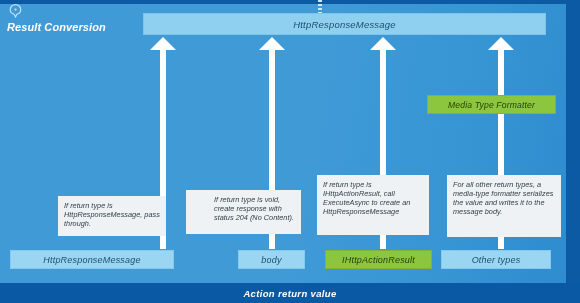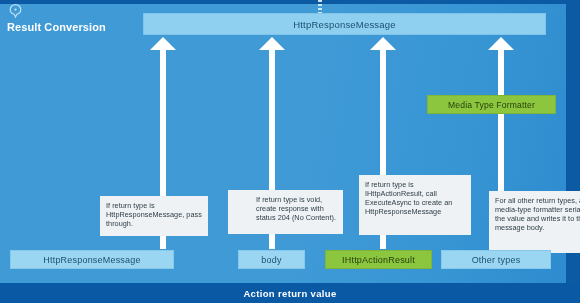--- a/index.html
+++ b/index.html
@@ -15,20 +15,21 @@
     -webkit-font-smoothing: antialiased;
   }
 
   #slide {
     position: relative;
     width: 580px;
     height: 303px;
     background: #0b5aa6;
     box-sizing: border-box;
     overflow: hidden;
+    font-style: italic;
   }
 
   
   .frame-top {
     position: absolute;
     left: 0; top: 0;
     width: 580px; height: 4px;
     background: #0c59a4;
   }
   .frame-right {
@@ -151,21 +152,20 @@
   
   .note {
     position: absolute;
     background: #eef2f4;
     color: #33404a;
     font-size: 7.3px;
     line-height: 9.1px;
     padding: 5px 6px 5px 6px;
     box-sizing: border-box;
     letter-spacing: .02px;
-    margin-left: 42px;
   }
 
   
   .typebox {
     position: absolute;
     height: 19px;
     box-sizing: border-box;
     display: flex;
     align-items: center;
     justify-content: center;
@@ -246,21 +246,21 @@
 
   <div class="note" style="left:58px; top:196px; width:108px; height:40px;">
     <span>If return type is HttpResponseMessage, pass through.</span>
   </div>
   <div class="note" style="left:186px; top:190px; width:115px; height:44px;padding-left:28px;">
     <span>If return type is void, create response with status 204 (No Content).</span>
   </div>
   <div class="note" style="left:317px; top:175px; width:112px; height:60px;">
     <span>If return type is IHttpActionResult, call ExecuteAsync to create an HttpResponseMessage</span>
   </div>
-  <div class="note" style="left:447px; top:191px; width:114px; height:62px;">
+  <div class="note" style="left:447px; top:175px; width:114px; height:62px;">
     <span>For all other return types, a media-type formatter serializes the value and writes it to the message body.</span>
   </div>
 
   <div class="typebox blue" style="left:10px; top:250px; width:164px;">
     <span>HttpResponseMessage</span>
   </div>
   <div class="typebox blue" style="left:238px; top:250px; width:67px;">
     <span>body</span>
   </div>
   <div class="typebox green" style="left:325px; top:250px; width:107px;">

